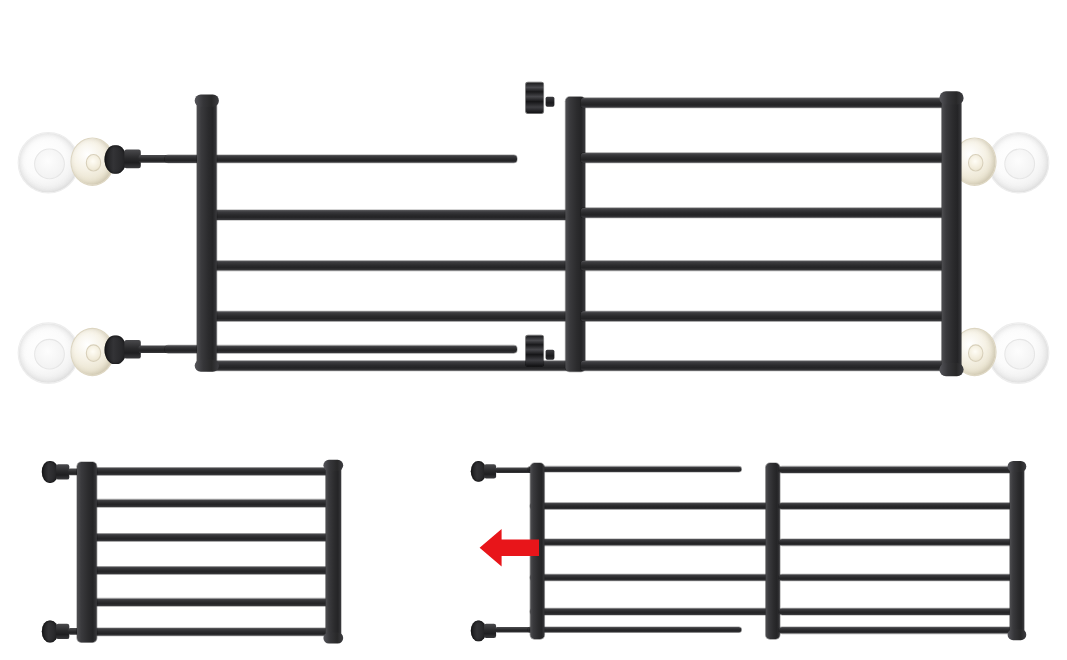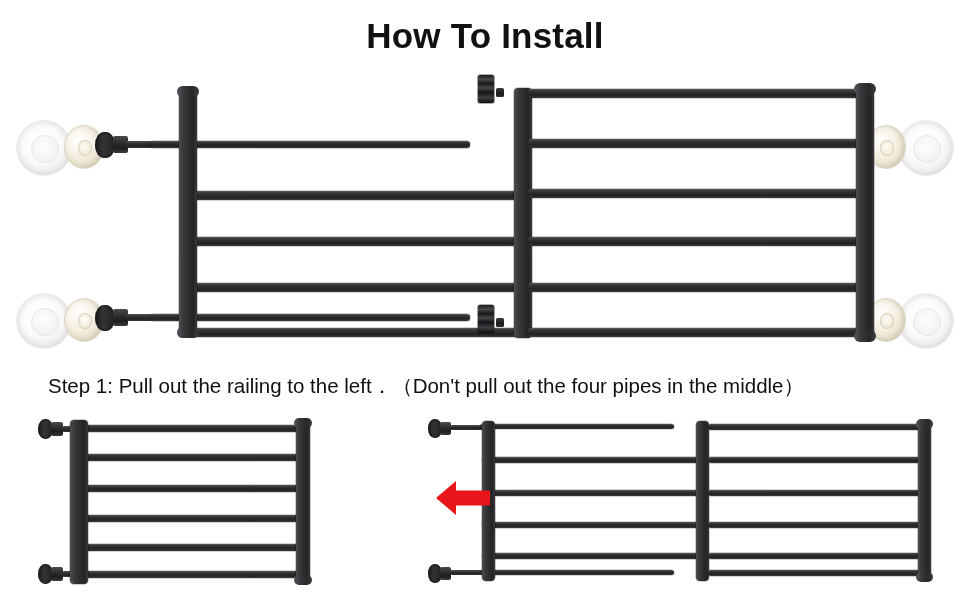--- a/index.html
+++ b/index.html
@@ -91,21 +91,20 @@
   .arrow-wrap{position:absolute;}
   .arrow-wrap svg{display:block;}
 
   .panel{position:absolute;}
 </style>
 </head>
 <body>
 
 <div class="page">
 
-  <div class="title">How To Install</div>
 
   <div class="panel" style="left:0;top:55px;width:970px;height:310px;">
 
     <div class="disc-clear" style="left:16px;  top:65px;  width:54px; height:54px;"></div>
     <div class="disc-cream" style="left:64px;  top:70px;  width:38px; height:42px;"></div>
     <div class="bolt-cup" style="left:95px;  top:77px;  width:20px; height:26px;"></div>
     <div class="bolt-nut" style="left:113px; top:81px;  width:15px; height:17px;"></div>
     <div class="bolt-rod" style="left:126px; top:86px;  width:58px; height:7px;"></div>
 
     <div class="disc-clear" style="left:16px;  top:238px; width:54px; height:54px;"></div>
@@ -143,21 +142,20 @@
     <div class="bar" style="left:528px; top:134px; width:338px; height:9px;"></div>
     <div class="bar" style="left:528px; top:182px; width:338px; height:9px;"></div>
     <div class="bar" style="left:528px; top:228px; width:338px; height:9px;"></div>
     <div class="bar" style="left:528px; top:273px; width:338px; height:9px;"></div>
 
     <div class="post" style="left:856px; top:30px; width:18px; height:255px;"></div>
     <div class="post-cap" style="left:854px; top:28px; width:22px; height:12px;"></div>
     <div class="post-cap" style="left:854px; top:275px; width:22px; height:12px;"></div>
   </div>
 
-  <div class="step-text">Step 1: Pull out the railing to the left．（Don't pull out the four pipes in the middle）</div>
 
   <div class="panel" style="left:20px;top:412px;width:320px;height:186px;">
 
     <div class="bolt-cup" style="left:18px; top:7px;   width:15px; height:20px;"></div>
     <div class="bolt-nut" style="left:31px; top:10px;  width:12px; height:14px;"></div>
     <div class="bolt-rod" style="left:42px; top:14px;  width:22px; height:6px;"></div>
 
     <div class="bolt-cup" style="left:18px; top:152px; width:15px; height:20px;"></div>
     <div class="bolt-nut" style="left:31px; top:155px; width:12px; height:14px;"></div>
     <div class="bolt-rod" style="left:42px; top:159px; width:22px; height:6px;"></div>

